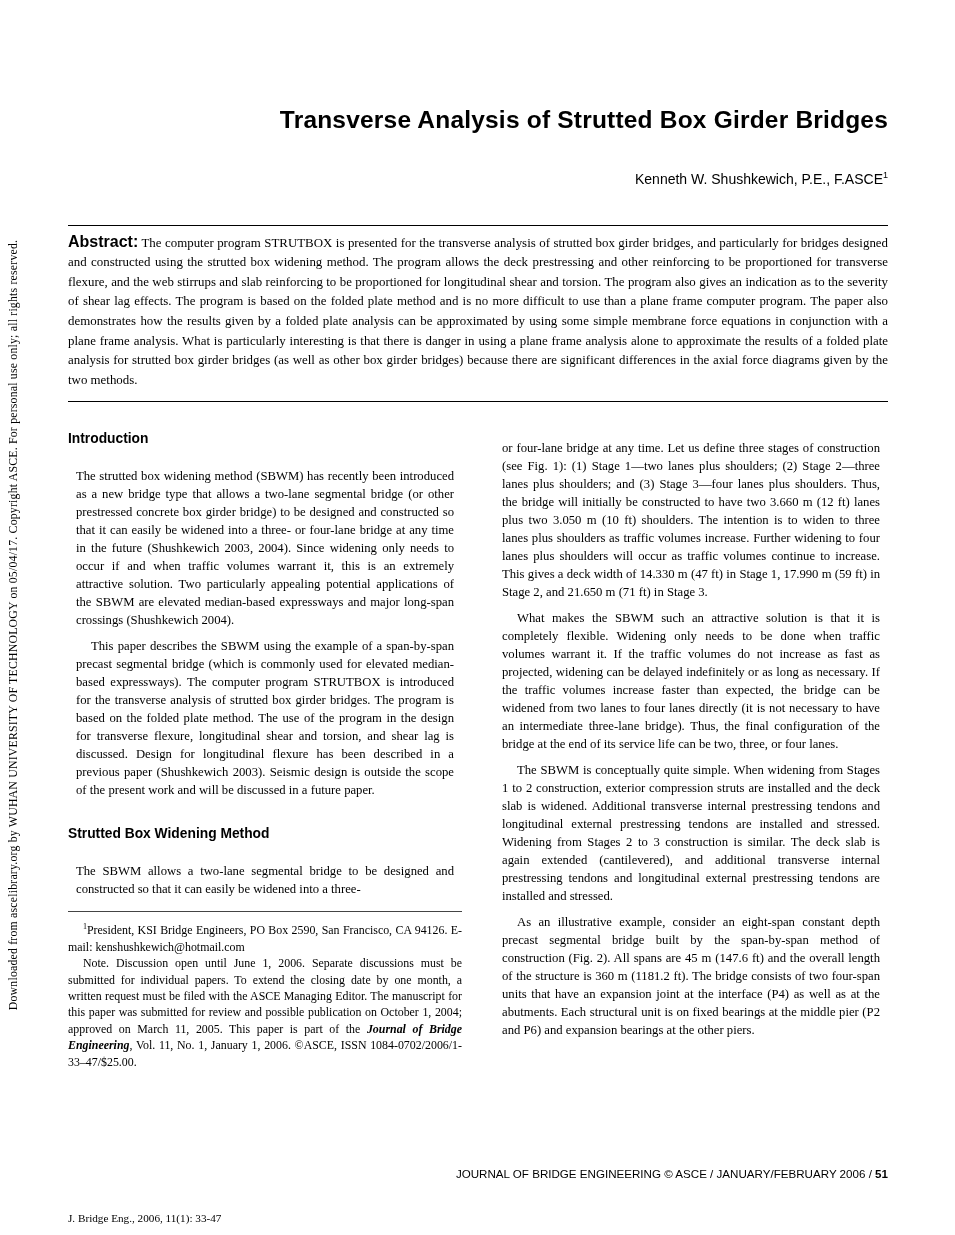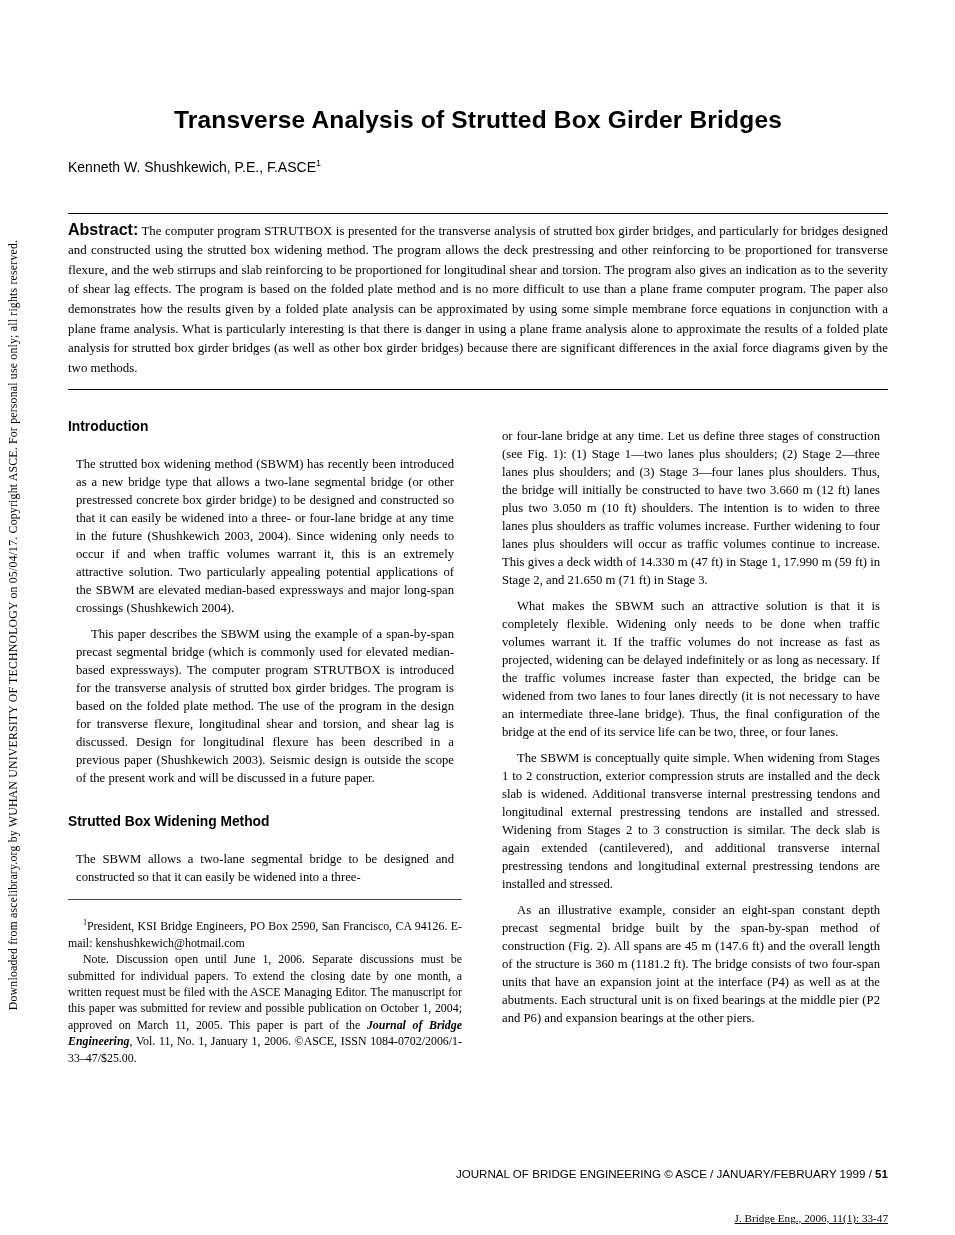--- a/index.html
+++ b/index.html
@@ -20,29 +20,29 @@
     letter-spacing: 0.2px;
     font-family: "Liberation Serif", serif;
   }
   .content {
     position: absolute;
     left: 68px; top: 0;
     width: 820px;
   }
   .title {
     margin-top: 106px;
-    text-align: center;
+    text-align: right;
     font-family: "Liberation Sans", sans-serif;
     font-weight: bold;
     font-size: 24.5px;
     letter-spacing: 0.2px;
   }
   .author {
-    margin-top: 24px;
-    text-align: left;
+    margin-top: 36px;
+    text-align: right;
     font-family: "Liberation Sans", sans-serif;
     font-size: 14px;
   }
   .author sup { font-size: 9px; }
   .rule {
     border: none;
     border-top: 1.8px solid #000;
     margin: 0;
   }
   .rule-top { margin-top: 38px; }
@@ -77,21 +77,21 @@
   .col p {
     margin: 8px;
     text-align: justify;
     font-size: 12.7px;
     line-height: 18px;
   }
   .col p.indent { text-indent: 15px; }
   .footnote {
     margin-top: 13px;
     border-top: 1.8px solid #444;
-    padding-top: 15px;
+    padding-top: 7px;
     font-size: 11.9px;
     line-height: 16.4px;
   }
   .footnote p {
     margin: 0;
     text-align: justify;
     text-indent: 15px;
     font-size: 11.9px;
     line-height: 16.4px;
   }
@@ -101,23 +101,22 @@
     position: absolute;
     top: 1167px; right: 0;
     font-family: "Liberation Sans", sans-serif;
     font-size: 11.6px;
     white-space: nowrap;
   }
   .footer-line .pageno { font-weight: bold; }
   .citation {
     position: absolute;
     top: 1212px; left: 0; width: 100%;
-    text-align: right;
+    text-align: left;
     font-size: 11.2px;
-    text-decoration: underline;
   }
 </style>
 </head>
 <body>
 
 <div class="side-note">Downloaded from ascelibrary.org by WUHAN UNIVERSITY OF TECHNOLOGY on 05/04/17. Copyright ASCE. For personal use only; all rights reserved.</div>
 
 <div class="content">
 
   <h1 class="title">Transverse Analysis of Strutted Box Girder Bridges</h1>
@@ -151,17 +150,17 @@
 
     <div class="col">
       <p>or four-lane bridge at any time. Let us define three stages of construction (see Fig. 1): (1) Stage 1—two lanes plus shoulders; (2) Stage 2—three lanes plus shoulders; and (3) Stage 3—four lanes plus shoulders. Thus, the bridge will initially be constructed to have two 3.660 m (12 ft) lanes plus two 3.050 m (10 ft) shoulders. The intention is to widen to three lanes plus shoulders as traffic volumes increase. Further widening to four lanes plus shoulders will occur as traffic volumes continue to increase. This gives a deck width of 14.330 m (47 ft) in Stage 1, 17.990 m (59 ft) in Stage 2, and 21.650 m (71 ft) in Stage 3.</p>
       <p class="indent">What makes the SBWM such an attractive solution is that it is completely flexible. Widening only needs to be done when traffic volumes warrant it. If the traffic volumes do not increase as fast as projected, widening can be delayed indefinitely or as long as necessary. If the traffic volumes increase faster than expected, the bridge can be widened from two lanes to four lanes directly (it is not necessary to have an intermediate three-lane bridge). Thus, the final configuration of the bridge at the end of its service life can be two, three, or four lanes.</p>
       <p class="indent">The SBWM is conceptually quite simple. When widening from Stages 1 to 2 construction, exterior compression struts are installed and the deck slab is widened. Additional transverse internal prestressing tendons and longitudinal external prestressing tendons are installed and stressed. Widening from Stages 2 to 3 construction is similar. The deck slab is again extended (cantilevered), and additional transverse internal prestressing tendons and longitudinal external prestressing tendons are installed and stressed.</p>
       <p class="indent">As an illustrative example, consider an eight-span constant depth precast segmental bridge built by the span-by-span method of construction (Fig. 2). All spans are 45 m (147.6 ft) and the overall length of the structure is 360 m (1181.2 ft). The bridge consists of two four-span units that have an expansion joint at the interface (P4) as well as at the abutments. Each structural unit is on fixed bearings at the middle pier (P2 and P6) and expansion bearings at the other piers.</p>
     </div>
 
   </div>
 
-  <div class="footer-line"><span>JOURNAL OF BRIDGE ENGINEERING © ASCE / JANUARY/FEBRUARY 1999 / </span><span class="pageno">51</span></div>
+  <div class="footer-line"><span>JOURNAL OF BRIDGE ENGINEERING © ASCE / JANUARY/FEBRUARY 2006 / </span><span class="pageno">51</span></div>
 
   <div class="citation">J. Bridge Eng., 2006, 11(1): 33-47</div>
 
 </div>
 
 </body></html>

